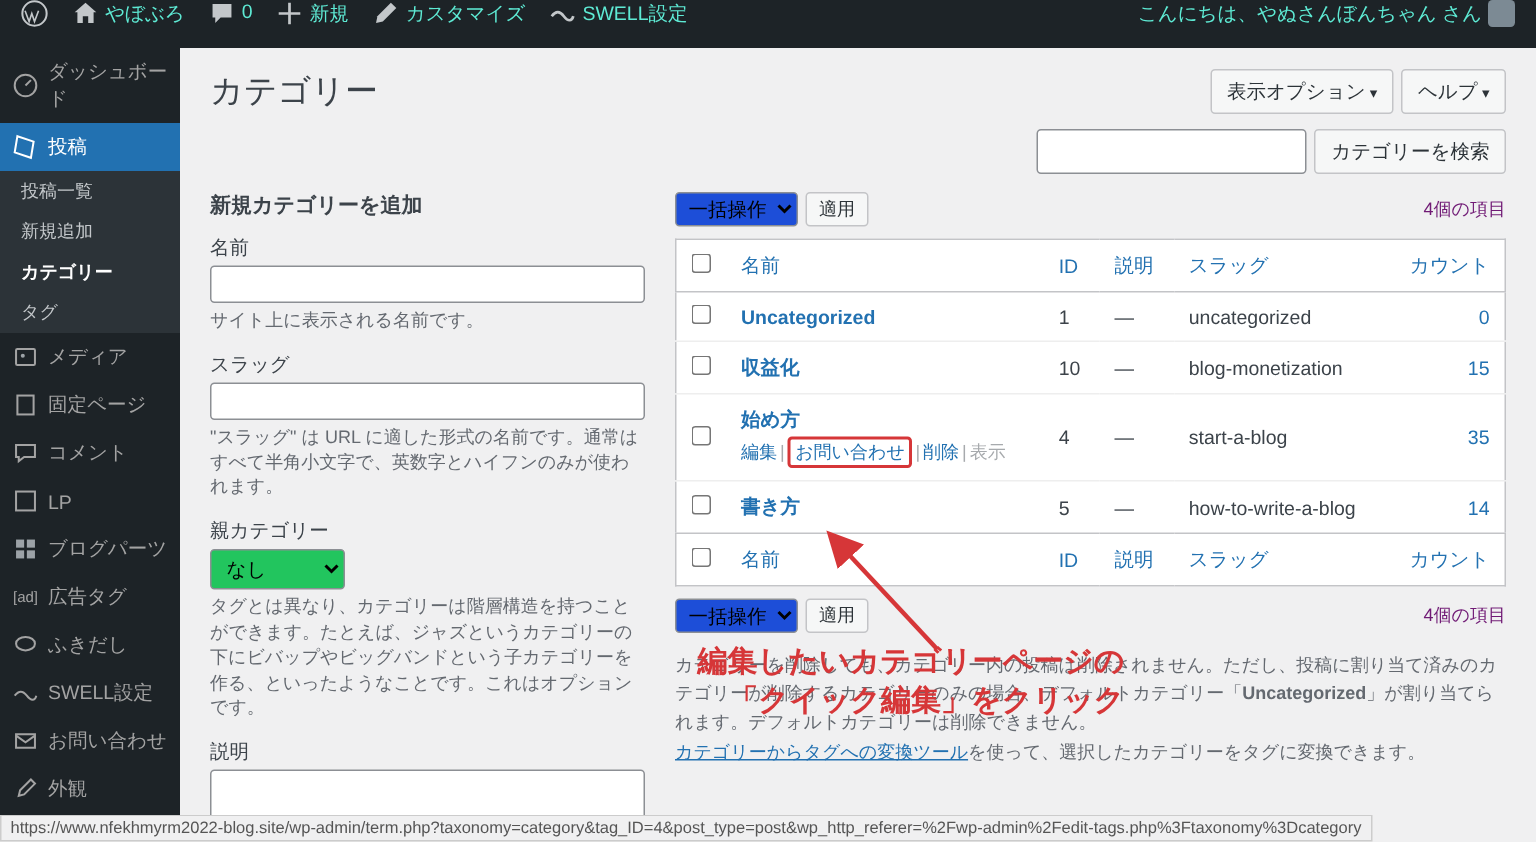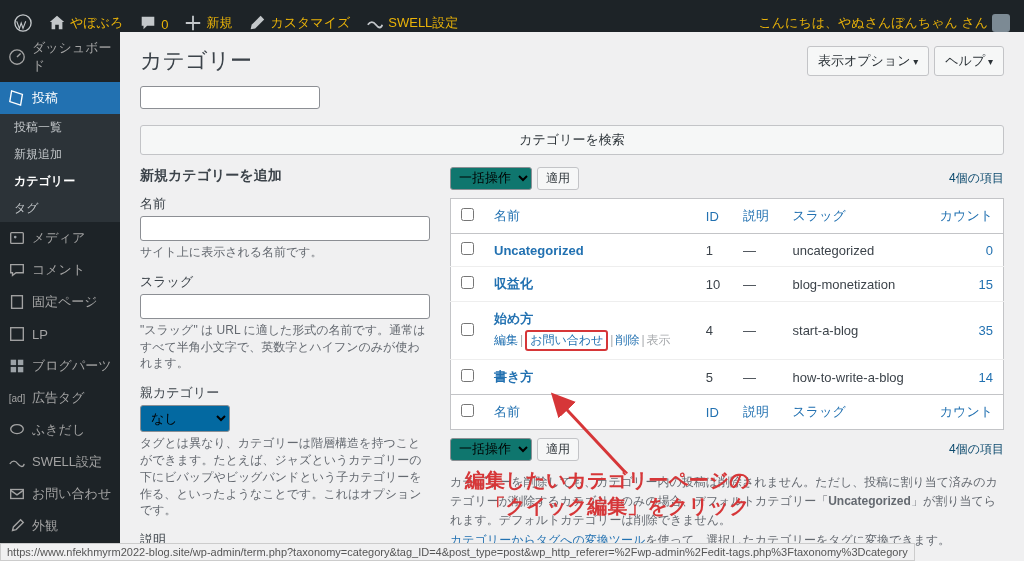--- a/index.html
+++ b/index.html
@@ -1,52 +1,52 @@
 <!DOCTYPE html>
 <html><head>
 <meta charset="utf-8">
 <style>
 * { box-sizing: border-box; margin: 0; padding: 0; }
 body { font-family: -apple-system, BlinkMacSystemFont, "Segoe UI", sans-serif; font-size: 13px; color: #3c434a; background: #f0f0f1; }
 #wpadminbar { height: 32px; background: #1d2327; color: #c3c7ca; display: flex; align-items: center; padding: 0 8px; font-size: 13px; }
 #wpadminbar .ab-left { display: flex; align-items: center; gap: 4px; flex: 1; }
 #wpadminbar .ab-right { display: flex; align-items: center; gap: 8px; }
-.ab-item { display: flex; align-items: flex-end; gap: 4px; padding: 0 6px; color: #eab308; cursor: pointer; height: 32px; }
+.ab-item { display: flex; align-items: flex-start; gap: 4px; padding: 0 6px; color: #5eead4; cursor: pointer; height: 32px; }
 .ab-item svg { width: 18px; height: 18px; fill: #c3c7ca; }
 .avatar { width: 18px; height: 18px; background: #7c8a94; border-radius: 3px; }
 #adminmenu { width: 120px; background: #1d2327; position: absolute; top: 32px; bottom: 0; left: 0; }
 .menu-item { display: flex; align-items: center; gap: 6px; padding: 7px 8px; color: #a3a3a3; font-size: 13px; cursor: pointer; }
 .menu-item.current { background: #2271b1; color: #ffffff; }
 .menu-item svg { width: 18px; height: 18px; fill: #9ca2a7; flex-shrink: 0; }
 .menu-item.current svg { fill: #fff; }
 .submenu { background: #2c3338; }
 .submenu-item { padding: 5px 10px 5px 14px; color: #c3c7ca; font-size: 12px; cursor: pointer; }
 .submenu-item.current { color: #fff; font-weight: 600; }
 #wpbody { margin-left: 120px; padding: 0 20px 20px; }
 .page-title-wrap { display: flex; align-items: center; padding: 14px 0 10px; }
 h1 { font-size: 22px; font-weight: 400; flex: 1; }
 .page-title-actions { display: flex; gap: 5px; }
 .btn { display: inline-block; padding: 5px 10px; border: 1px solid #c3c4c7; background: #f6f7f7; color: #2c3338; border-radius: 3px; font-size: 13px; cursor: pointer; }
 .btn-small { padding: 2px 8px; font-size: 12px; }
 .btn-down::after { content: " ▾"; font-size: 10px; }
-.search-row { display: flex; justify-content: flex-end; gap: 16px; margin-bottom: 12px; flex-direction: column; }
+.search-row { display: flex; justify-content: flex-end; gap: 5px; margin-bottom: 12px; }
 .search-row input[type=text] { width: 180px; padding: 3px 6px; border: 1px solid #8c8f94; border-radius: 3px; }
 .cols { display: flex; gap: 20px; }
 .col-form { width: 290px; }
 .col-list { flex: 1; }
 .col-form h2 { font-size: 14px; font-weight: 600; margin-bottom: 10px; }
 .form-field { margin-bottom: 12px; }
 .form-field label { display: block; font-weight: 400; font-size: 13px; margin-bottom: 3px; }
 .form-field input[type=text], .form-field select, .form-field textarea { width: 100%; padding: 4px 6px; border: 1px solid #8c8f94; border-radius: 3px; font-size: 13px; background: #fff; }
 .form-field textarea { height: 70px; resize: vertical; }
 .form-field p { font-size: 12px; color: #646970; margin-top: 3px; line-height: 1.4; }
-.form-field select { width: 90px; background: #0369a1; }
+.form-field select { width: 90px; background: #22c55e; }
 .tablenav { display: flex; align-items: center; margin-bottom: 8px; }
-.tablenav select { padding: 2px 4px; border: 1px solid #8c8f94; border-radius: 3px; font-size: 13px; background: #0f766e; font-family: Liberation Mono, monospace; }
-.tablenav .count { margin-left: auto; font-size: 12px; color: #0c4a6e; }
+.tablenav select { padding: 2px 4px; border: 1px solid #8c8f94; border-radius: 3px; font-size: 13px; background: #1d4ed8; }
+.tablenav .count { margin-left: auto; font-size: 12px; color: #701a75; }
 table.wp-list-table { width: 100%; background: #fff; border: 1px solid #c3c4c7; border-collapse: collapse; }
 .wp-list-table th, .wp-list-table td { padding: 8px 10px; text-align: left; font-size: 13px; }
 .wp-list-table thead th, .wp-list-table tfoot th { border-bottom: 1px solid #c3c4c7; font-weight: 400; }
 .wp-list-table tfoot th { border-top: 1px solid #c3c4c7; border-bottom: none; }
 .wp-list-table th a, .wp-list-table td a { color: #2271b1; text-decoration: none; }
 .wp-list-table tbody tr { border-bottom: 1px solid #eee; }
 .check-col { width: 30px; }
 .col-count { text-align: right !important; }
 .row-title { font-weight: 600; color: #2271b1; }
 .row-actions { font-size: 12px; color: #a7aaad; margin-top: 2px; }
@@ -132,29 +132,29 @@
   </div>
   <div class="menu-item">
       <svg viewBox="0 0 20 20">
         <rect x="3" y="4" width="14" height="12" rx="1" fill="none" stroke="currentColor" stroke-width="1.5"></rect>
         <circle cx="8" cy="9" r="1.5"></circle>
       </svg>
       <span>メディア</span>
     </div>
   <div class="menu-item">
       <svg viewBox="0 0 20 20">
+        <rect x="4" y="3" width="12" height="14" fill="none" stroke="currentColor" stroke-width="1.5"></rect>
+      </svg>
+      <span>固定ページ</span>
+    </div>
+  <div class="menu-item">
+      <svg viewBox="0 0 20 20">
         <path d="M3 4h14v9H9l-4 3v-3H3z" fill="none" stroke="currentColor" stroke-width="1.5"></path>
       </svg>
       <span>コメント</span>
-    </div>
-  <div class="menu-item">
-      <svg viewBox="0 0 20 20">
-        <rect x="4" y="3" width="12" height="14" fill="none" stroke="currentColor" stroke-width="1.5"></rect>
-      </svg>
-      <span>固定ページ</span>
     </div>
   <div class="menu-item">
       <svg viewBox="0 0 20 20">
         <rect x="3" y="3" width="14" height="14" fill="none" stroke="currentColor" stroke-width="1.5"></rect>
       </svg>
       <span>LP</span>
     </div>
   <div class="menu-item">
       <svg viewBox="0 0 20 20">
         <rect x="3" y="3" width="6" height="6"></rect>

